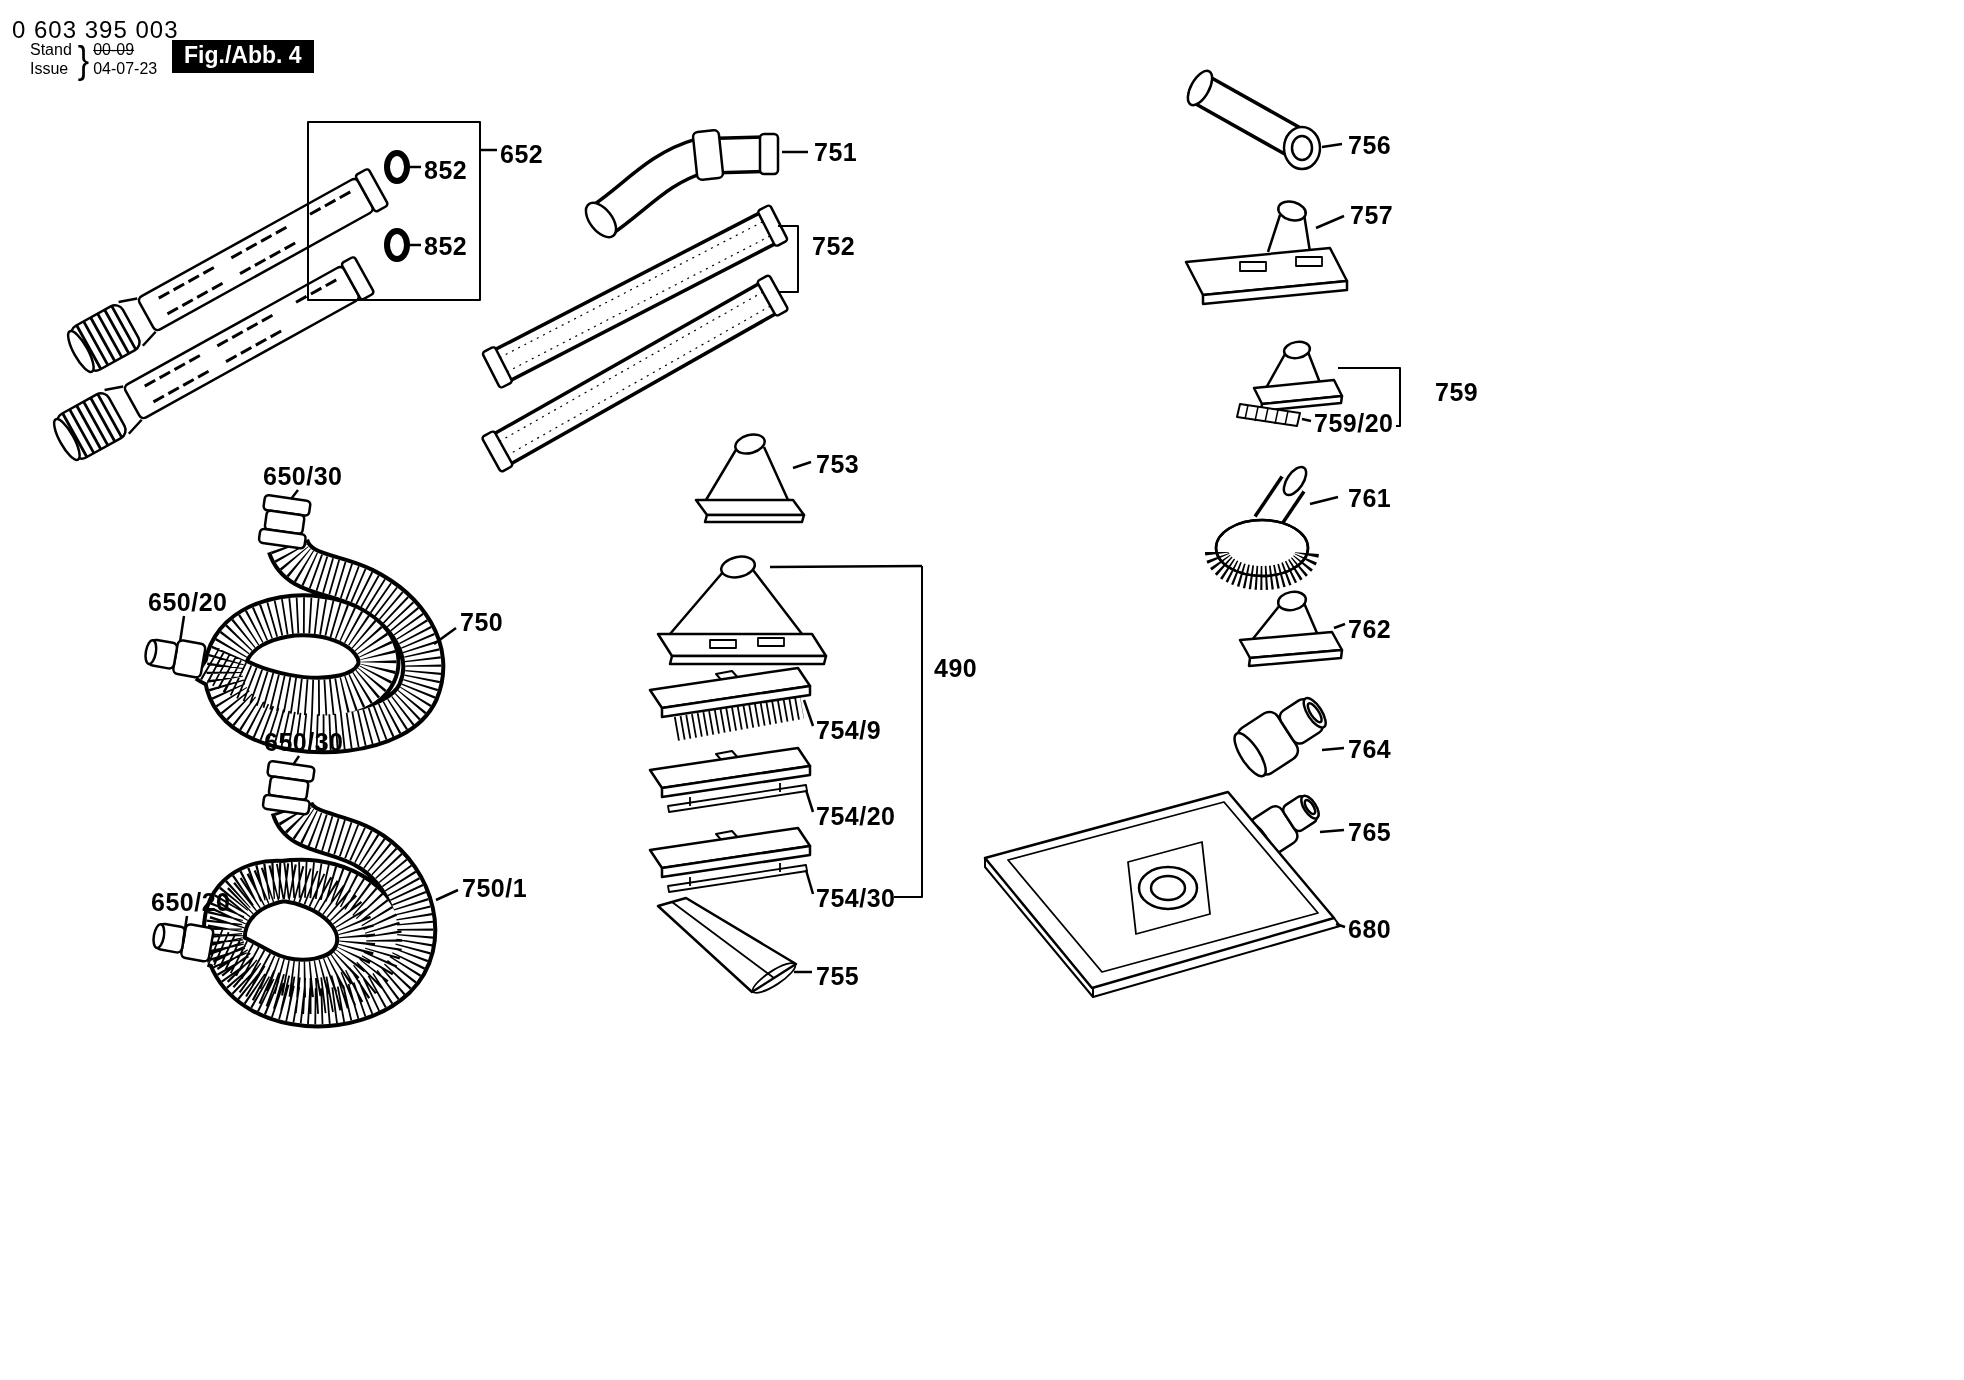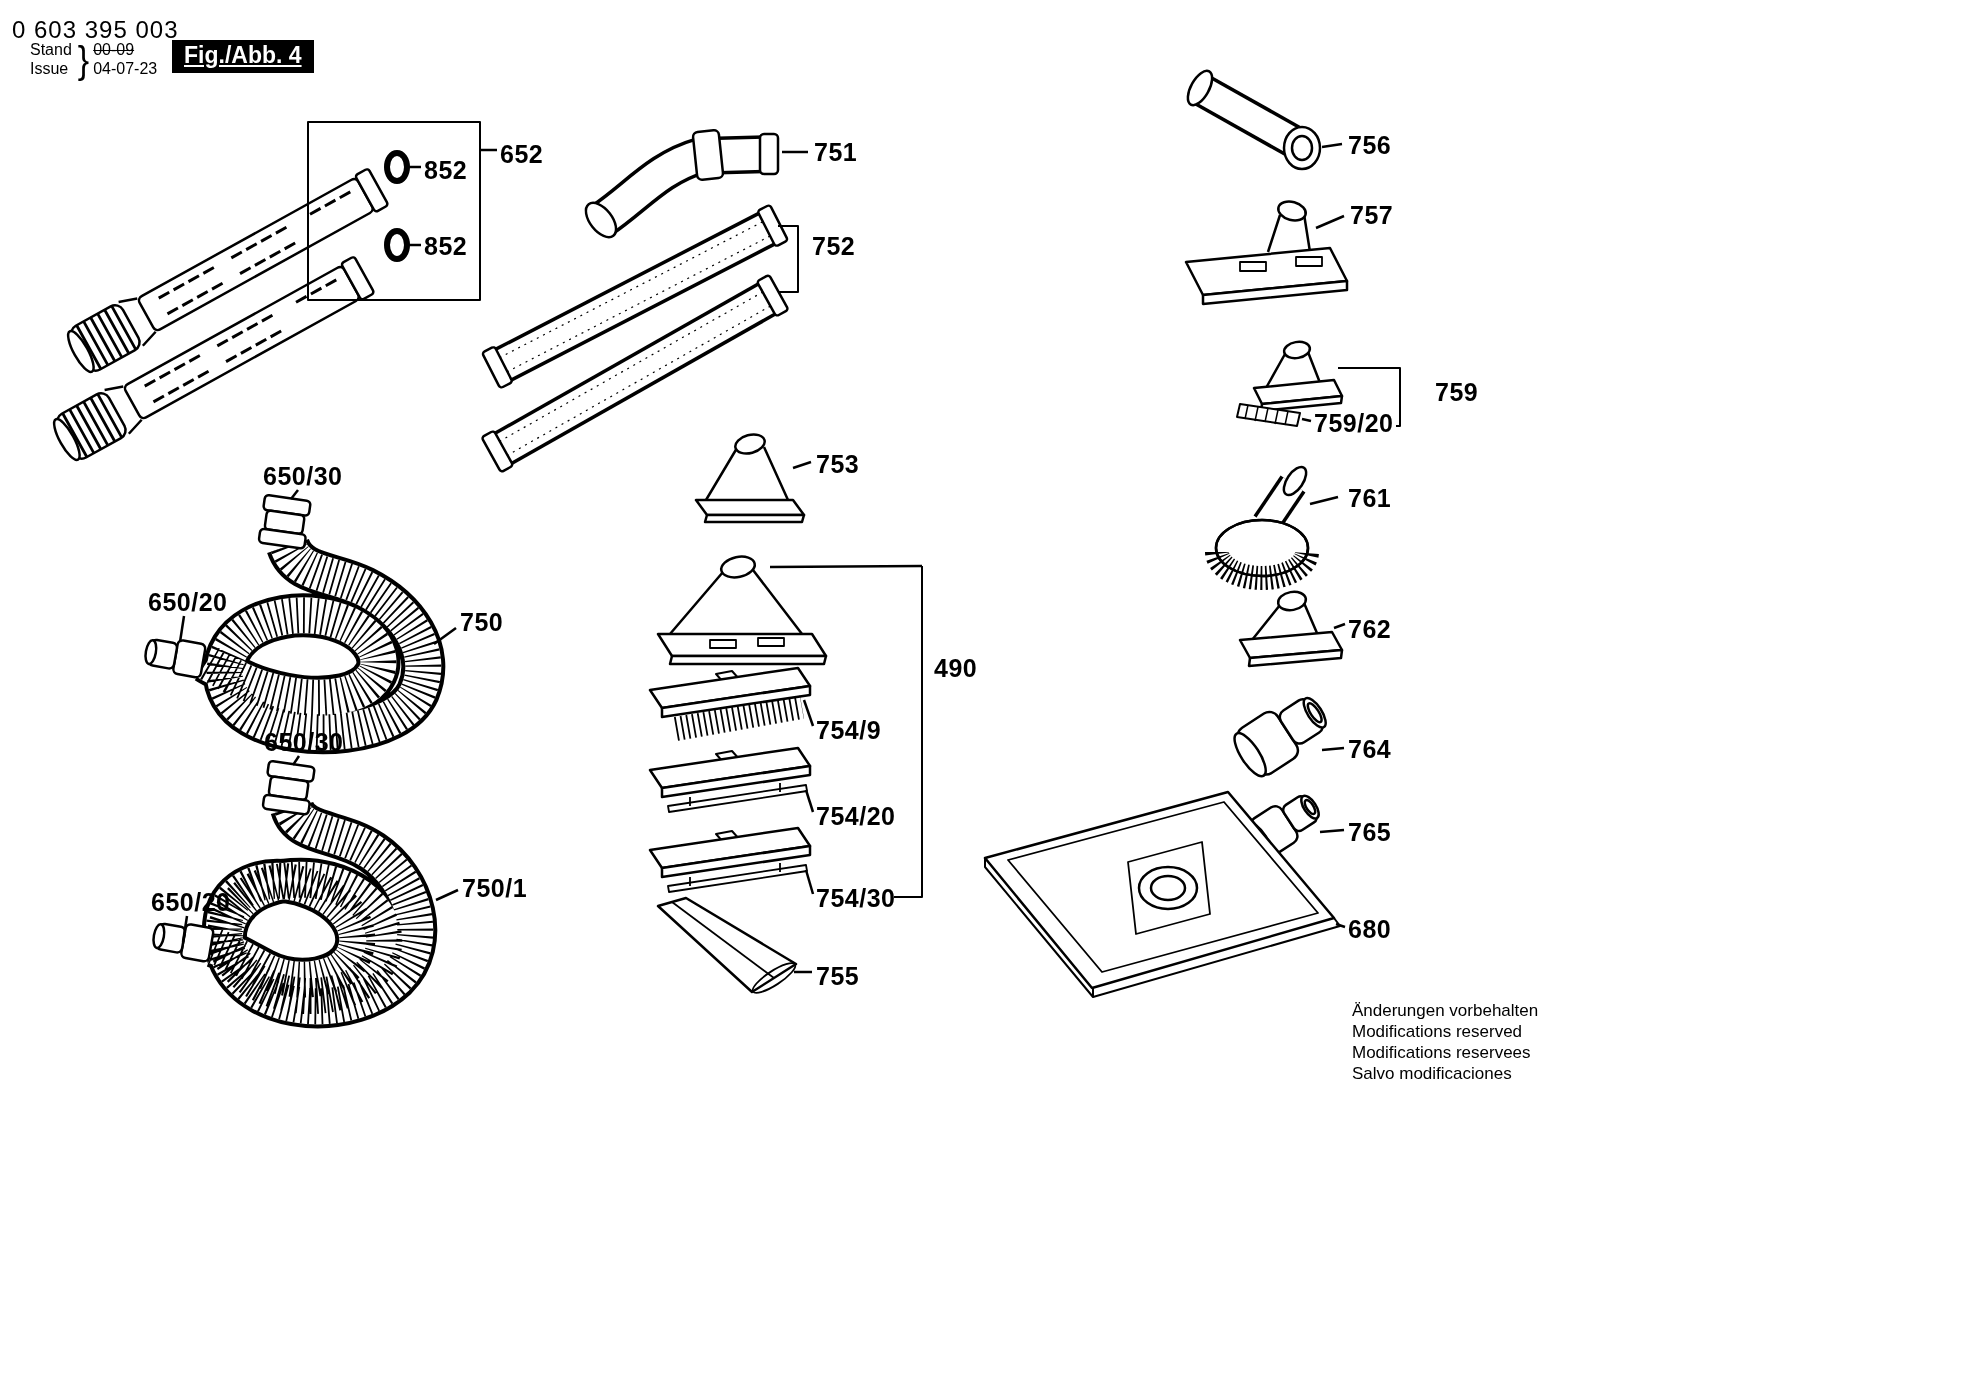--- a/index.html
+++ b/index.html
@@ -18,21 +18,21 @@
   }
 
   
   .part-number { position:absolute; left:12px; top:16px; font-size:24px; letter-spacing:1px; }
   .issue-info  { position:absolute; left:30px; top:40px; display:flex; align-items:center; font-size:16px;justify-content:center; }
   .issue-labels div, .issue-values div { height:19px; line-height:19px; }
   .issue-brace { font-size:34px; line-height:34px; margin:0 4px 0 6px; transform:scaleY(1.15); }
   .strike { text-decoration:line-through; }
   .figure-box {
     position:absolute; left:172px; top:40px; background:#000; color:#fff;
-    font-size:23px; font-weight:bold; padding:2px 12px 4px 12px;text-decoration:underline;
+    font-size:23px; font-weight:bold; padding:2px 12px 4px 12px;
   }
 
   
   .footer-notes { position:absolute; left:1352px; top:1000px; font-size:17px; line-height:21px; }
 </style>
 </head>
 <body>
 
 <div class="stage">
 
@@ -312,20 +312,14 @@
   <div class="callout" style="left:1348px; top:735px">764</div>
   <div class="callout" style="left:1348px; top:818px">765</div>
   <div class="callout" style="left:1348px; top:915px">680</div>
   <div class="callout" style="left:460px; top:608px">750</div>
   <div class="callout" style="left:462px; top:874px">750/1</div>
   <div class="callout" style="left:263px; top:462px">650/30</div>
   <div class="callout" style="left:148px; top:588px">650/20</div>
   <div class="callout" style="left:264px; top:728px">650/30</div>
   <div class="callout" style="left:151px; top:888px">650/20</div>
 
-  <div class="footer-notes">
-    <div>Änderungen vorbehalten</div>
-    <div>Modifications reserved</div>
-    <div>Modifications reservees</div>
-    <div>Salvo modificaciones</div>
-  </div>
 
 </div>
 
 </body></html>

